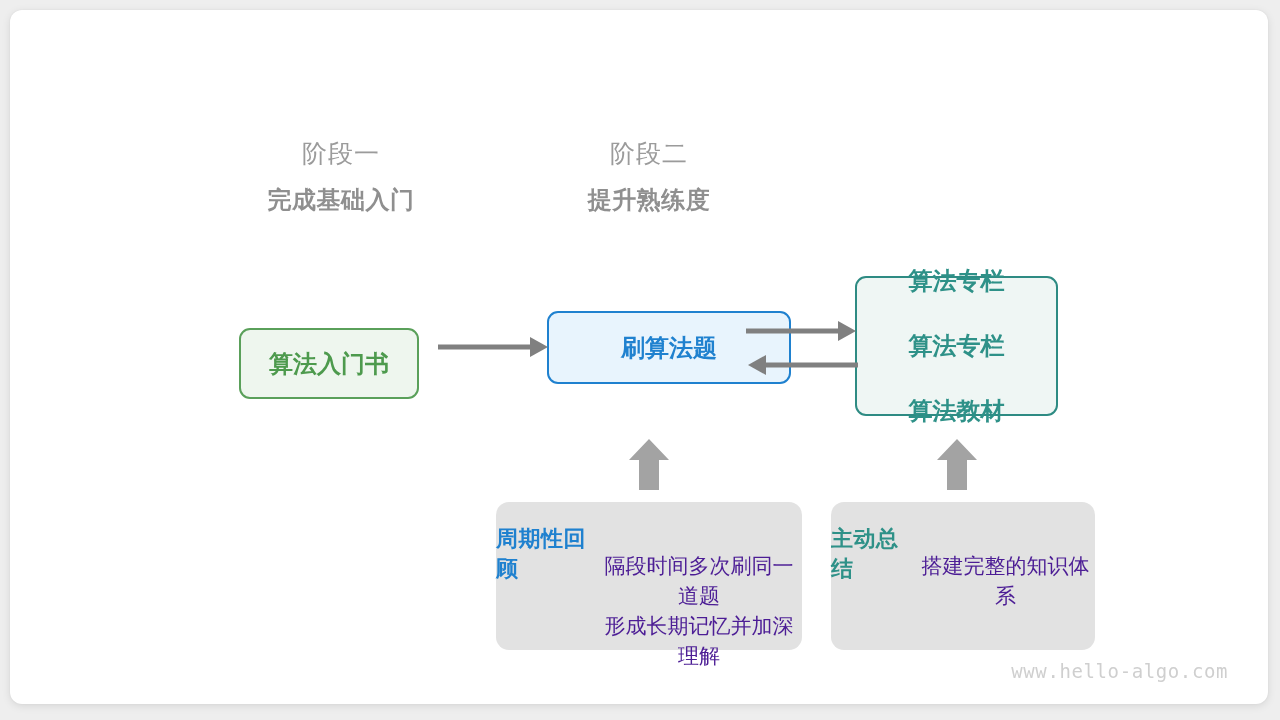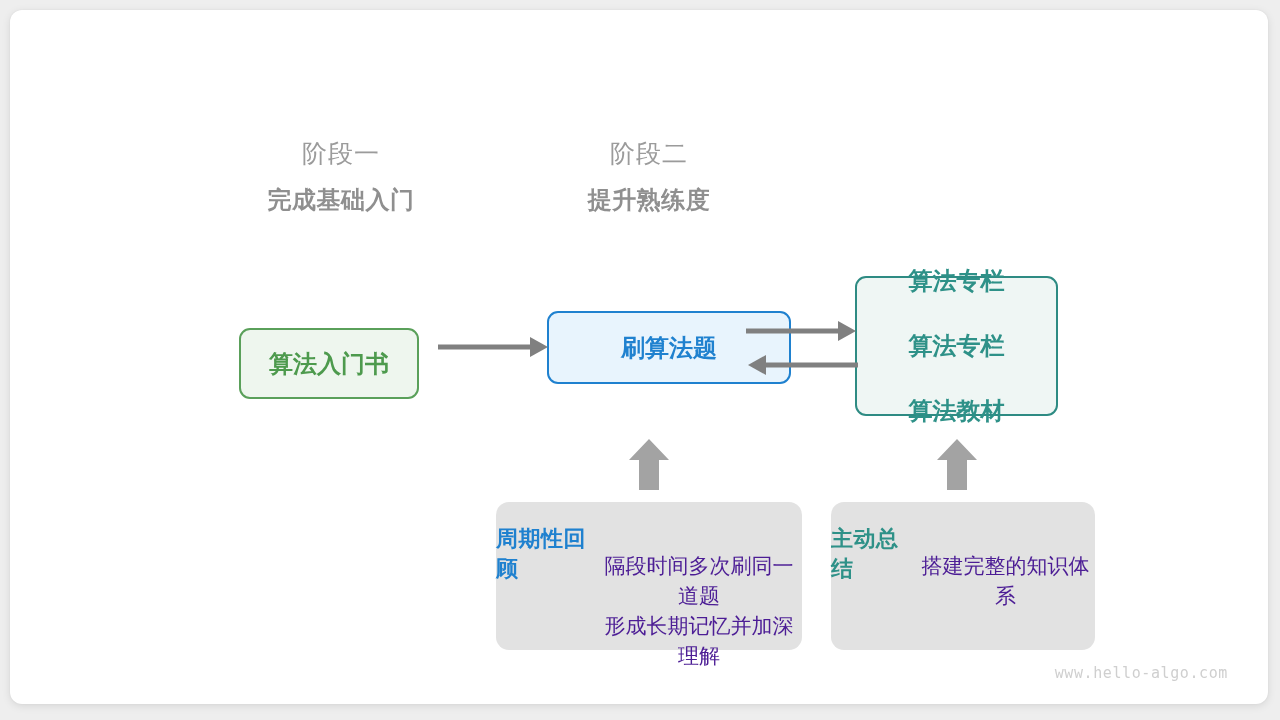--- a/index.html
+++ b/index.html
@@ -138,21 +138,21 @@
   #arrow-resources-practice { left: 736px; top: 340px; }
   #blockarrow-review { left: 618px; top: 428px; }
   #blockarrow-summary { left: 926px; top: 428px; }
 
   
   #watermark {
     position: absolute;
     right: 40px;
     bottom: 22px;
     font-family: "DejaVu Sans Mono", "Liberation Mono", monospace;
-    font-size: 15px;
+    font-size: 19px;
     color: #cfcfcf;
     letter-spacing: 0.6px;
     white-space: nowrap;
   }
 </style>
 </head>
 <body>
 
 <div id="canvas">
   <div id="card">

